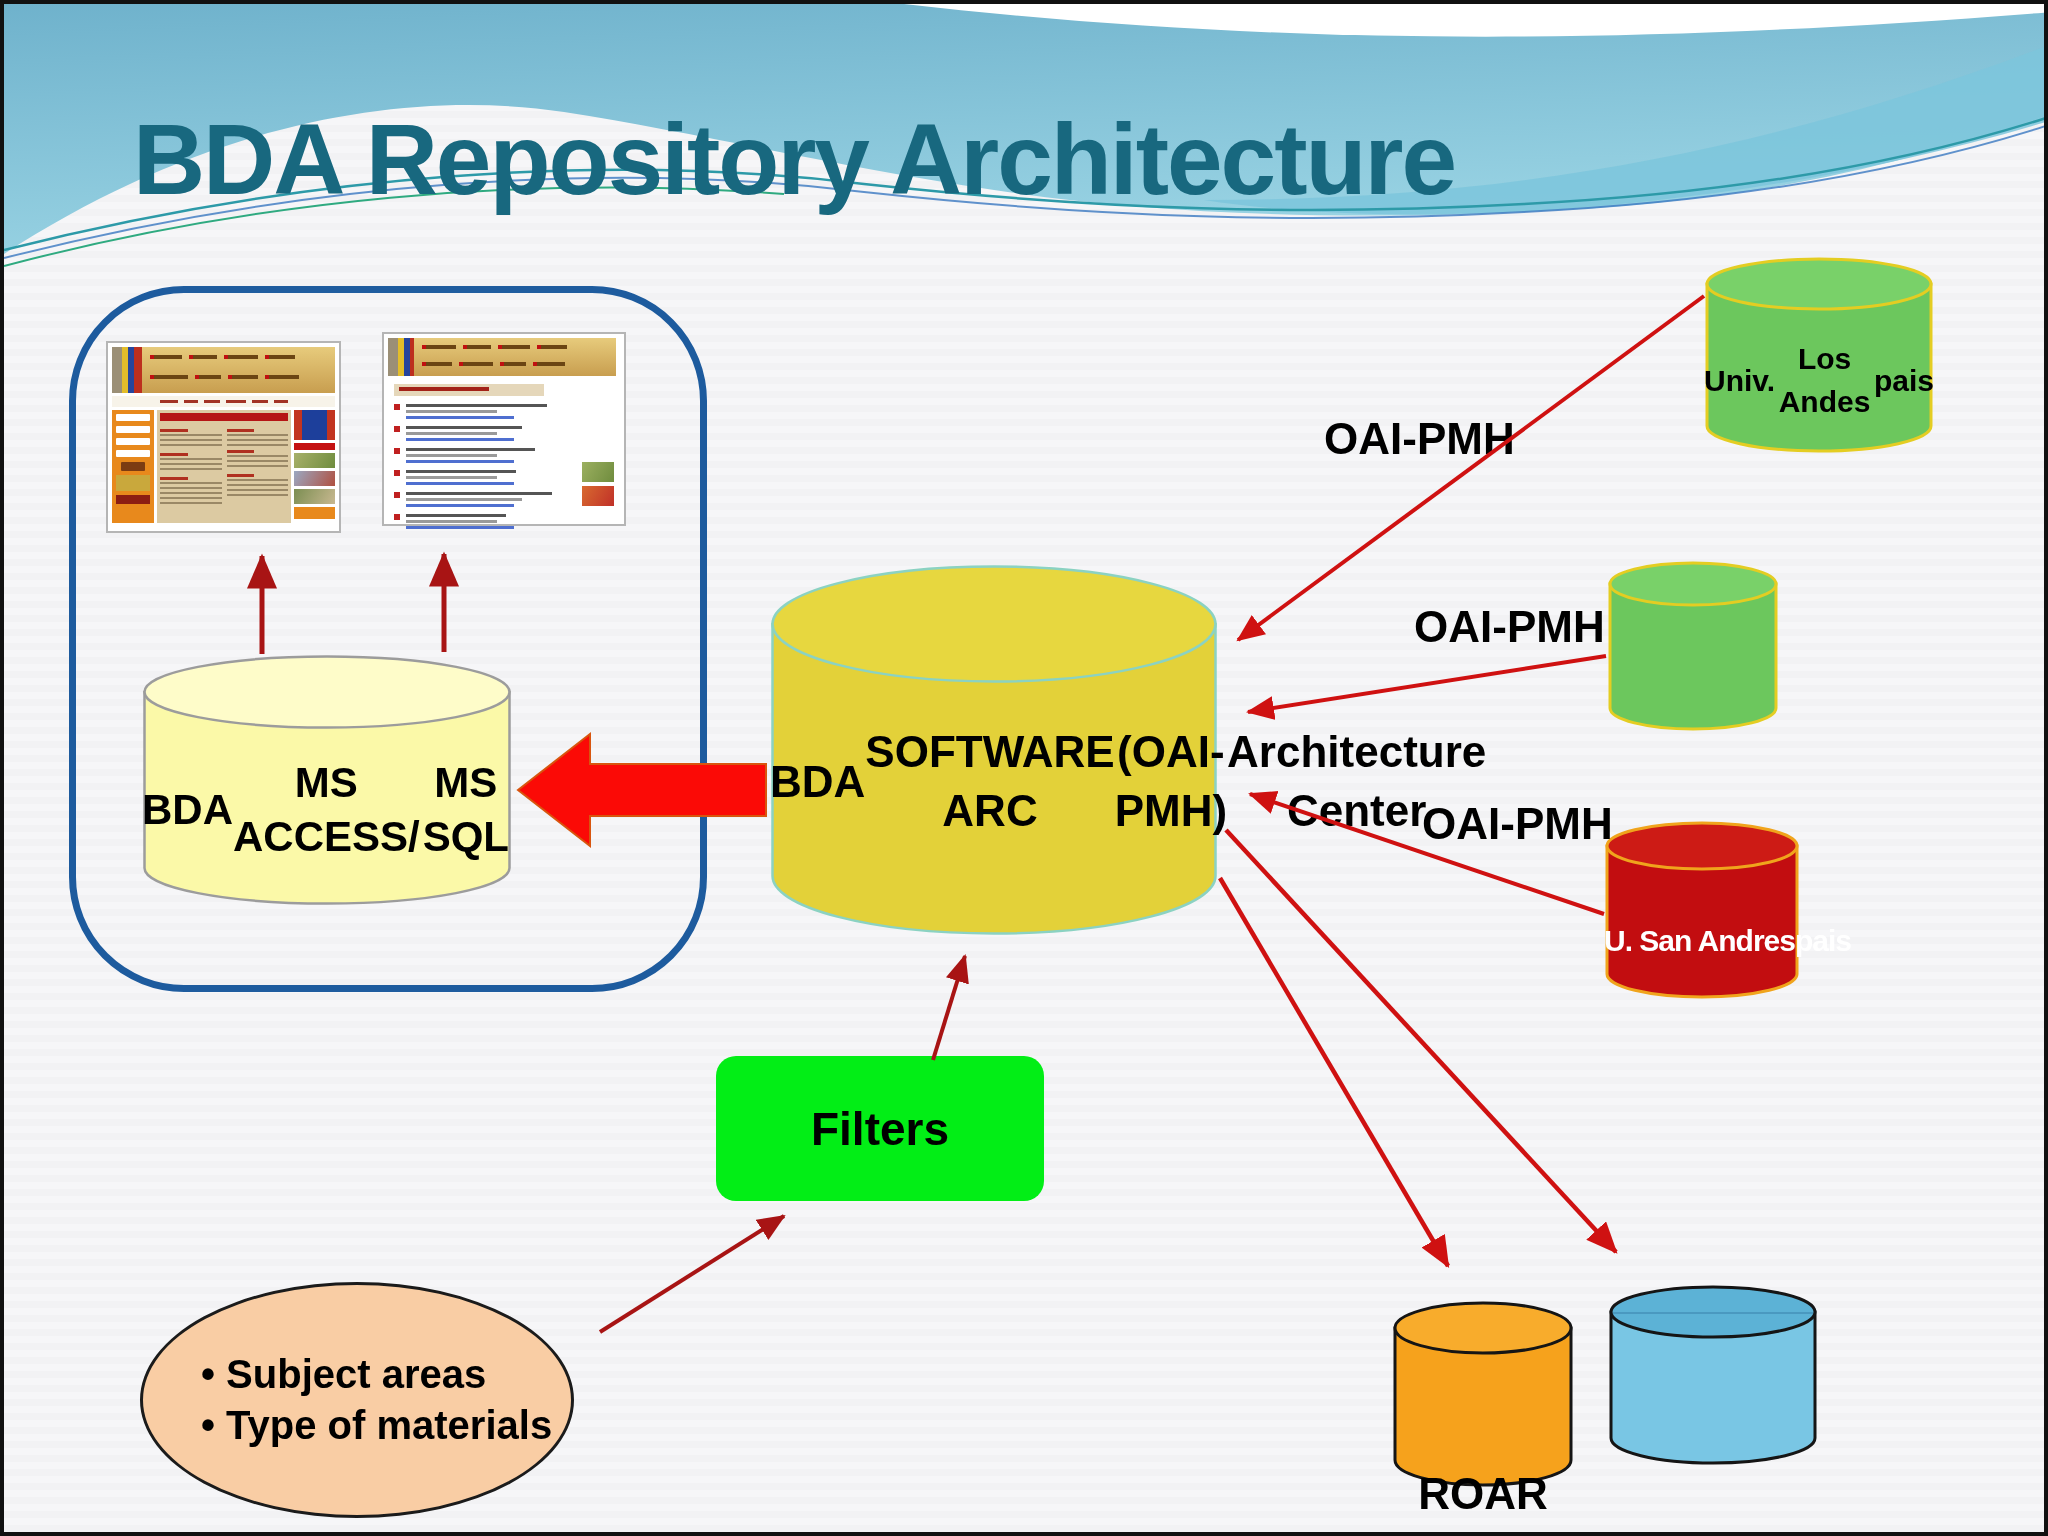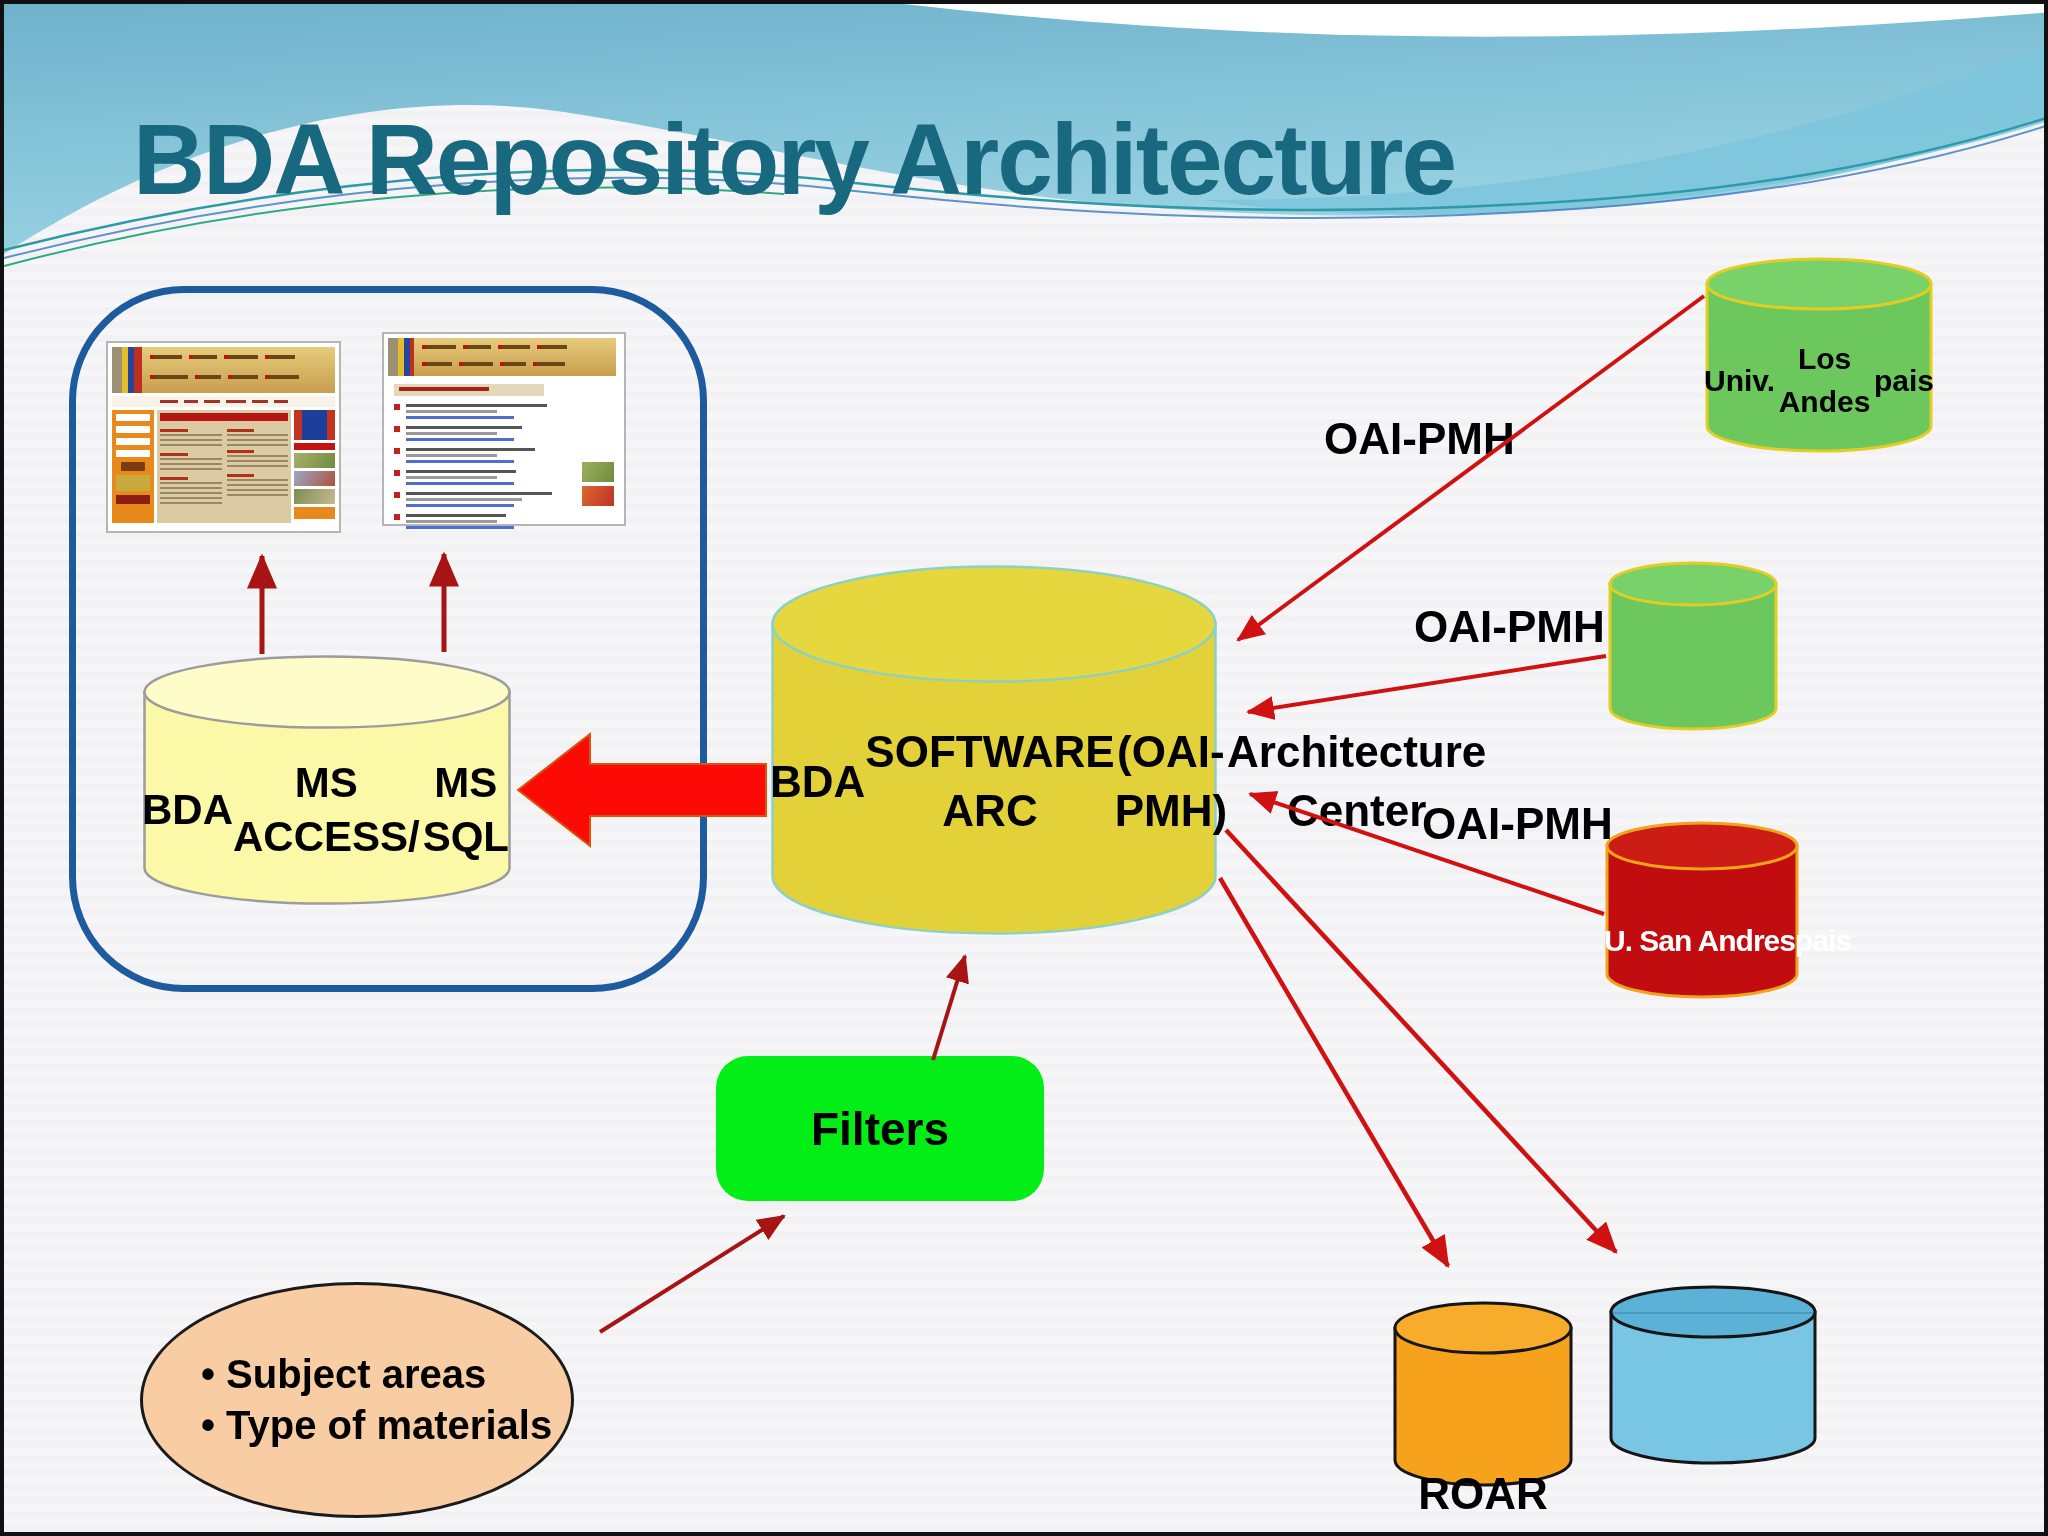--- a/index.html
+++ b/index.html
@@ -53,21 +53,21 @@
   .l3{height:3px;width:65%;background:#4f6fd0;margin-top:3px;}
   
   .cyl{position:absolute;z-index:10;}
   .cyl svg{display:block;}
   .cyl-label{
     position:absolute;z-index:12;display:flex;align-items:center;
     text-align:center;font-weight:bold;color:#000;width:100%;box-sizing:border-box;
   }
   
   .filters-box{
-    position:absolute;left:712px;top:1052px;width:328px;height:145px;border-radius:32px;
+    position:absolute;left:712px;top:1052px;width:328px;height:145px;border-radius:20px;
     background:#02ee16;display:flex;align-items:center;justify-content:center;
     font-size:46px;font-weight:bold;color:#000;z-index:10;
   }
   .criteria{
     position:absolute;left:136px;top:1278px;width:434px;height:236px;border-radius:50%;
     background:#f9cda4;border:3px solid #1b1b1b;box-sizing:border-box;
     display:flex;flex-direction:column;justify-content:center;padding-left:58px;
     font-size:40px;line-height:51px;font-weight:bold;color:#000;z-index:10;
   }
   .oai{position:absolute;font-size:44px;font-weight:bold;color:#000;z-index:20;white-space:nowrap;}

